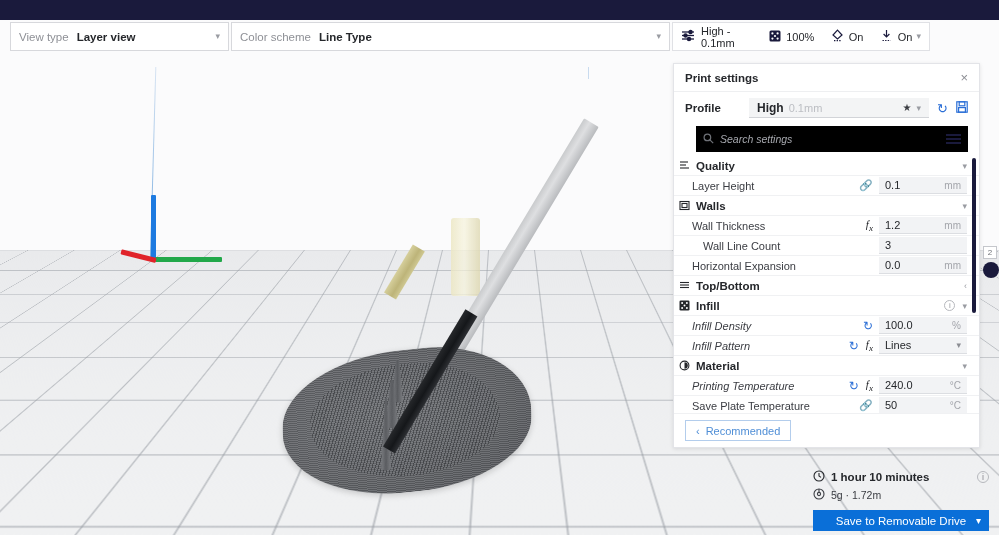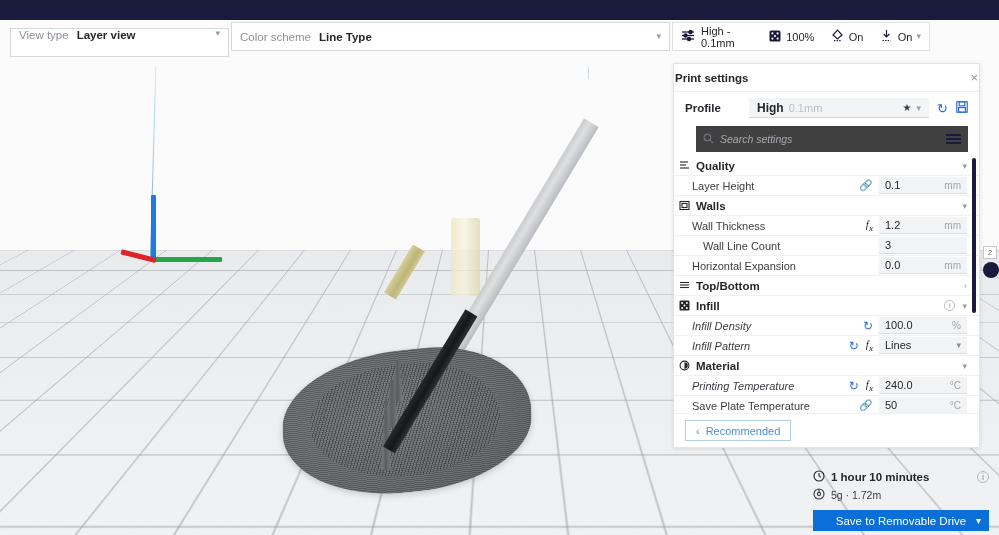--- a/index.html
+++ b/index.html
@@ -129,23 +129,23 @@
   }
   .grid-icon { width: 13px; height: 11px; display: grid; grid-template-columns: repeat(3,3px);
                grid-template-rows: repeat(3,3px); gap: 1px; }
   .grid-icon i { background: #ffffff; display: block; width: 3px; height: 3px; }
   .signin-btn { color: #ffffff; font-size: 9.5px; padding: 1px 4px; border: 1px solid #6b6b92; }
 
   
   #viewbar { position: absolute; left: 0; top: 20px; width: 999px; height: 33px; z-index: 30;
              display: flex; align-items: flex-start; }
   .vt-box {
-    position: absolute; left: 10px; top: 8px; width: 219px; height: 29px;
+    position: absolute; left: 10px; top: 2px; width: 219px; height: 29px;
     background: #ffffff; border: 1px solid #d7d8dc;
-    display: flex; align-items: flex-start; padding: 0 8px;
+    display: flex; align-items: center; padding: 0 8px;
   }
   .cs-box {
     position: absolute; left: 231px; top: 2px; width: 439px; height: 29px;
     background: #ffffff; border: 1px solid #d7d8dc;
     display: flex; align-items: center; padding: 0 8px;
   }
   .vb-label { color: #8e9096; font-size: 11.5px; margin-right: 8px; }
   .vb-value { color: #25272b; font-size: 11.5px; font-weight: bold; }
   .caret { margin-left: auto; color: #9a9ca2; font-size: 9px; line-height: 1; }
 
@@ -160,40 +160,40 @@
   .cfg-sep { width: 10px; }
 
   
   #settings {
     position: absolute; left: 673px; top: 63px; width: 307px; height: 385px;
     background: #ffffff; border: 1px solid #e3e4e8;
     box-shadow: 0 1px 4px rgba(0,0,0,0.10);
     z-index: 35; display: flex; flex-direction: column;
   }
   .ps-header {
-    height: 28px; display: flex; align-items: center; padding: 0 1px;
+    height: 28px; display: flex; align-items: center; padding: 0 11px;
     border-bottom: 1px solid #eeeff1;
   }
   .ps-title { font-size: 11.5px; font-weight: bold; color: #25272b; }
   .ps-close { margin-left: auto; color: #8b8d93; font-size: 13px; line-height: 1; cursor: pointer; }
 
   .ps-profile { height: 32px; display: flex; align-items: center; padding: 0 11px; gap: 8px; }
   .ps-profile-label { font-size: 11.5px; font-weight: bold; color: #25272b; width: 56px; }
   .profile-field {
     flex: 1; height: 20px; background: #f3f4f5; border-bottom: 1px solid #d2d4d8;
     display: flex; align-items: center; padding: 0 8px; gap: 5px;
   }
   .profile-name { font-size: 12px; font-weight: bold; color: #25272b; }
   .profile-sub { font-size: 11px; color: #bcbec3; }
   .profile-star { margin-left: auto; color: #3a3c42; font-size: 10px; }
   .profile-caret { color: #9a9ca2; font-size: 9px; }
   .ps-icon-btn { color: #2a6ed6; font-size: 13px; line-height: 1; }
 
   .ps-search {
-    height: 26px; margin: 2px 11px 4px 22px; background: #404040;
+    height: 26px; margin: 2px 11px 4px 22px; background: #000000;
     display: flex; align-items: center; padding: 0 7px; gap: 6px;
   }
   .ps-search .ph { color: #a7a9af; font-size: 10.5px; font-style: italic; }
   .ps-burger { margin-left: auto; display: flex; flex-direction: column; gap: 2px; }
   .ps-burger i { display: block; width: 15px; height: 2px; background: #1a1a3c; }
 
   .ps-list { flex: 1; position: relative; overflow: hidden; }
   .row {
     height: 20px; display: flex; align-items: center;
     padding-left: 4px; padding-right: 12px;

